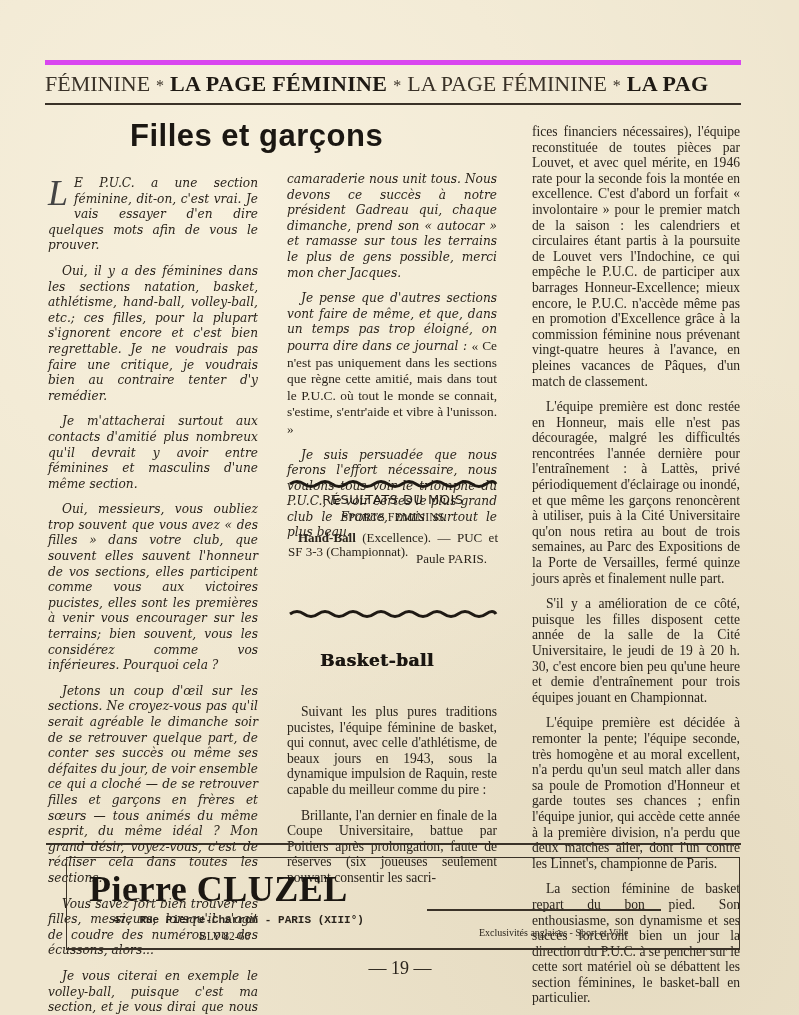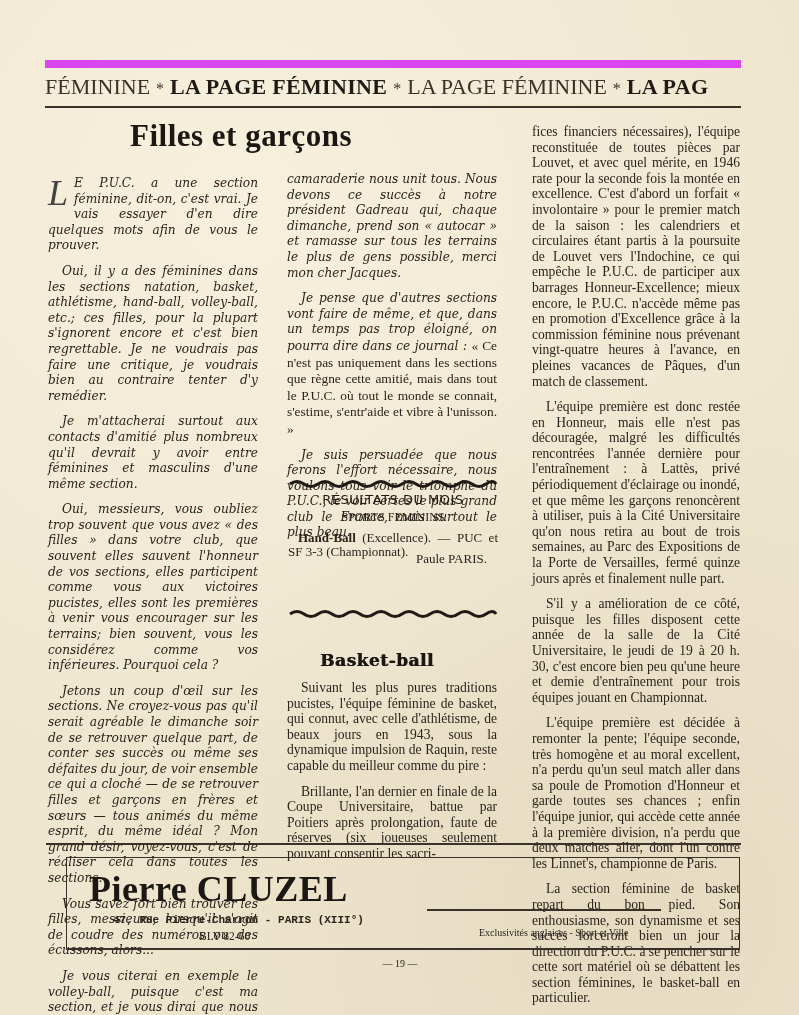--- a/index.html
+++ b/index.html
@@ -7,31 +7,31 @@
     width:799px; height:1015px; overflow:hidden;
     background:#efe6cf;
     background-image: radial-gradient(circle at 30% 20%, rgba(255,250,235,0.5), rgba(0,0,0,0) 60%),
                       radial-gradient(circle at 80% 90%, rgba(200,185,150,0.25), rgba(0,0,0,0) 50%);
     color:#2a241c;
     font-family:"DejaVu Serif", serif;
     position:relative;
   }
   .banner {
     position:absolute; left:45px; top:60px; width:696px; height:38px;
-    border-top:8px solid #d946ef; border-bottom:2px solid #3a3228;
+    border-top:5px solid #d946ef; border-bottom:2px solid #3a3228;
     overflow:hidden; white-space:nowrap;
     font-family:"Liberation Serif", serif; font-size:22px; line-height:38px;
   }
   .banner .thin { font-weight:normal; color:#3a3228; }
   .banner .bold { font-weight:bold; color:#1f1a14; letter-spacing:0.3px; }
   .banner .star { font-size:16px; margin:0 6px; color:#3a3228; }
 
   .title {
     position:absolute; left:130px; top:118px; width:300px;
-    font-family:Liberation Serif, serif; font-weight:bold; font-size:31px;
+    font-family:Liberation Sans, sans-serif; font-weight:bold; font-size:31px;
     color:#1b1712; letter-spacing:0.5px;
   }
   .col { position:absolute; font-size:12.2px; line-height:15.6px; text-align:justify; hyphens:none; }
   .col p { margin:0 0 10px 0; text-indent:14px; }
   .col p.first { text-indent:0; }
   .it { font-style:italic; font-family:"DejaVu Serif", serif; }
   .rm { font-style:normal; font-family:"Liberation Serif", serif; font-size:13.4px; line-height:15.6px; }
   .dropcap { float:left; font-family:"Liberation Serif", serif; font-size:36px; line-height:30px; margin:2px 6px 0 0; color:#444; font-weight:normal; }
 
   #col1 { left:48px; top:176px; width:210px; }
@@ -60,21 +60,21 @@
     position:absolute; left:66px; top:857px; width:672px; height:90px;
     border-left:1px solid #3a3228; border-right:1px solid #3a3228; border-top:1px solid #3a3228;
     border-bottom:2px solid #3a3228;
   }
   .ad .name { position:absolute; left:22px; top:10px; font-family:"Liberation Serif", serif; font-weight:bold; font-size:36px; color:#1b1712; letter-spacing:0.5px; }
   .ad .addr { position:absolute; left:46px; top:56px; font-family:Liberation Mono, monospace; font-size:11px; font-weight:bold; }
   .ad .phone { position:absolute; left:132px; top:72px; font-family:"Liberation Serif", serif; font-size:11.5px; }
   .ad .slogan { position:absolute; left:362px; top:19px; font-family:"DejaVu Sans", sans-serif; font-size:18px; color:#1f1a14; }
   .ad .slogan-rule { position:absolute; left:360px; top:51px; width:234px; height:2px; background:#3a3228; }
   .ad .excl { position:absolute; left:412px; top:69px; font-family:"Liberation Serif", serif; font-size:10px; }
-  .pageno { position:absolute; left:360px; top:958px; width:80px; text-align:center; font-family:"Liberation Serif", serif; font-size:10px; }
+  .pageno { position:absolute; left:360px; top:958px; width:80px; text-align:center; font-family:"Liberation Serif", serif; font-size:18px; }
 </style>
 </head>
 <body>
 
 <div class="banner">
   <span class="thin">FÉMININE</span><span class="star">*</span><span class="bold">LA PAGE FÉMININE</span><span class="star">*</span><span class="thin">LA PAGE FÉMININE</span><span class="star">*</span><span class="bold">LA PAG</span>
 </div>
 
 <div class="title">Filles et garçons</div>
 
@@ -104,21 +104,21 @@
   <div class="rsub">SPORTS FEMININS</div>
   <p><b>Hand-Ball</b><span> (Excellence). — PUC et SF 3-3 (Championnat).</span></p>
 </div>
 
 <svg class="wave" style="top:608px" viewBox="0 0 210 12" preserveAspectRatio="none">
   <path d="M2 6 Q9 1 16 6 T30 6 T44 6 T58 6 T72 6 T86 6 T100 6 T114 6 T128 6 T142 6 T156 6 T170 6 T184 6 T198 6 T208 6" fill="none" stroke="#1f1a14" stroke-width="3"></path>
 </svg>
 
 <div class="bb-title">Basket-ball</div>
 
-<div class="col" id="col2b" style="font-family:'Liberation Serif', serif; font-size:13.6px; line-height:15.6px;">
+<div class="col" id="col2b" style="font-family:'Liberation Serif', serif; font-size:13.6px; line-height:15.6px;margin-top:24px;">
   <p>Suivant les plus pures traditions pucistes, l'équipe féminine de basket, qui connut, avec celle d'athlétisme, de beaux jours en 1943, sous la dynamique impulsion de Raquin, reste capable du meilleur comme du pire :</p>
   <p>Brillante, l'an dernier en finale de la Coupe Universitaire, battue par Poitiers après prolongation, faute de réserves (six joueuses seulement pouvant consentir les sacri-</p>
 </div>
 
 <div class="col" id="col3" style="font-family:'Liberation Serif', serif; font-size:13.6px; line-height:15.6px;">
   <p class="first">fices financiers nécessaires), l'équipe reconstituée de toutes pièces par Louvet, et avec quel mérite, en 1946 rate pour la seconde fois la montée en excellence. C'est d'abord un forfait « involontaire » pour le premier match de la saison : les calendriers et circulaires étant partis à la poursuite de Louvet vers l'Indochine, ce qui empêche le P.U.C. de participer aux barrages Honneur-Excellence; mieux encore, le P.U.C. n'accède même pas en promotion d'Excellence grâce à la commission féminine nous prévenant vingt-quatre heures à l'avance, en pleines vacances de Pâques, d'un match de classement.</p>
   <p>L'équipe première est donc restée en Honneur, mais elle n'est pas découragée, malgré les difficultés rencontrées l'année dernière pour l'entraînement : à Lattès, privé périodiquement d'éclairage ou inondé, et que même les garçons renoncèrent à utiliser, puis à la Cité Universitaire qu'on nous retira au bout de trois semaines, au Parc des Expositions de la Porte de Versailles, fermé quinze jours après et finalement nulle part.</p>
   <p>S'il y a amélioration de ce côté, puisque les filles disposent cette année de la salle de la Cité Universitaire, le jeudi de 19 à 20 h. 30, c'est encore bien peu qu'une heure et demie d'entraînement pour trois équipes jouant en Championnat.</p>
   <p>L'équipe première est décidée à remonter la pente; l'équipe seconde, très homogène et au moral excellent, n'a perdu qu'un seul match aller dans sa poule de Promotion d'Honneur et garde toutes ses chances ; enfin l'équipe junior, qui accède cette année à la première division, n'a perdu que deux matches aller, dont l'un contre les Linnet's, championne de Paris.</p>
   <p>La section féminine de basket repart du bon pied. Son enthousiasme, son dynamisme et ses succès forceront bien un jour la direction du P.U.C. à se pencher sur le cette sort matériel où se débattent les section féminines, le basket-ball en particulier.</p>

